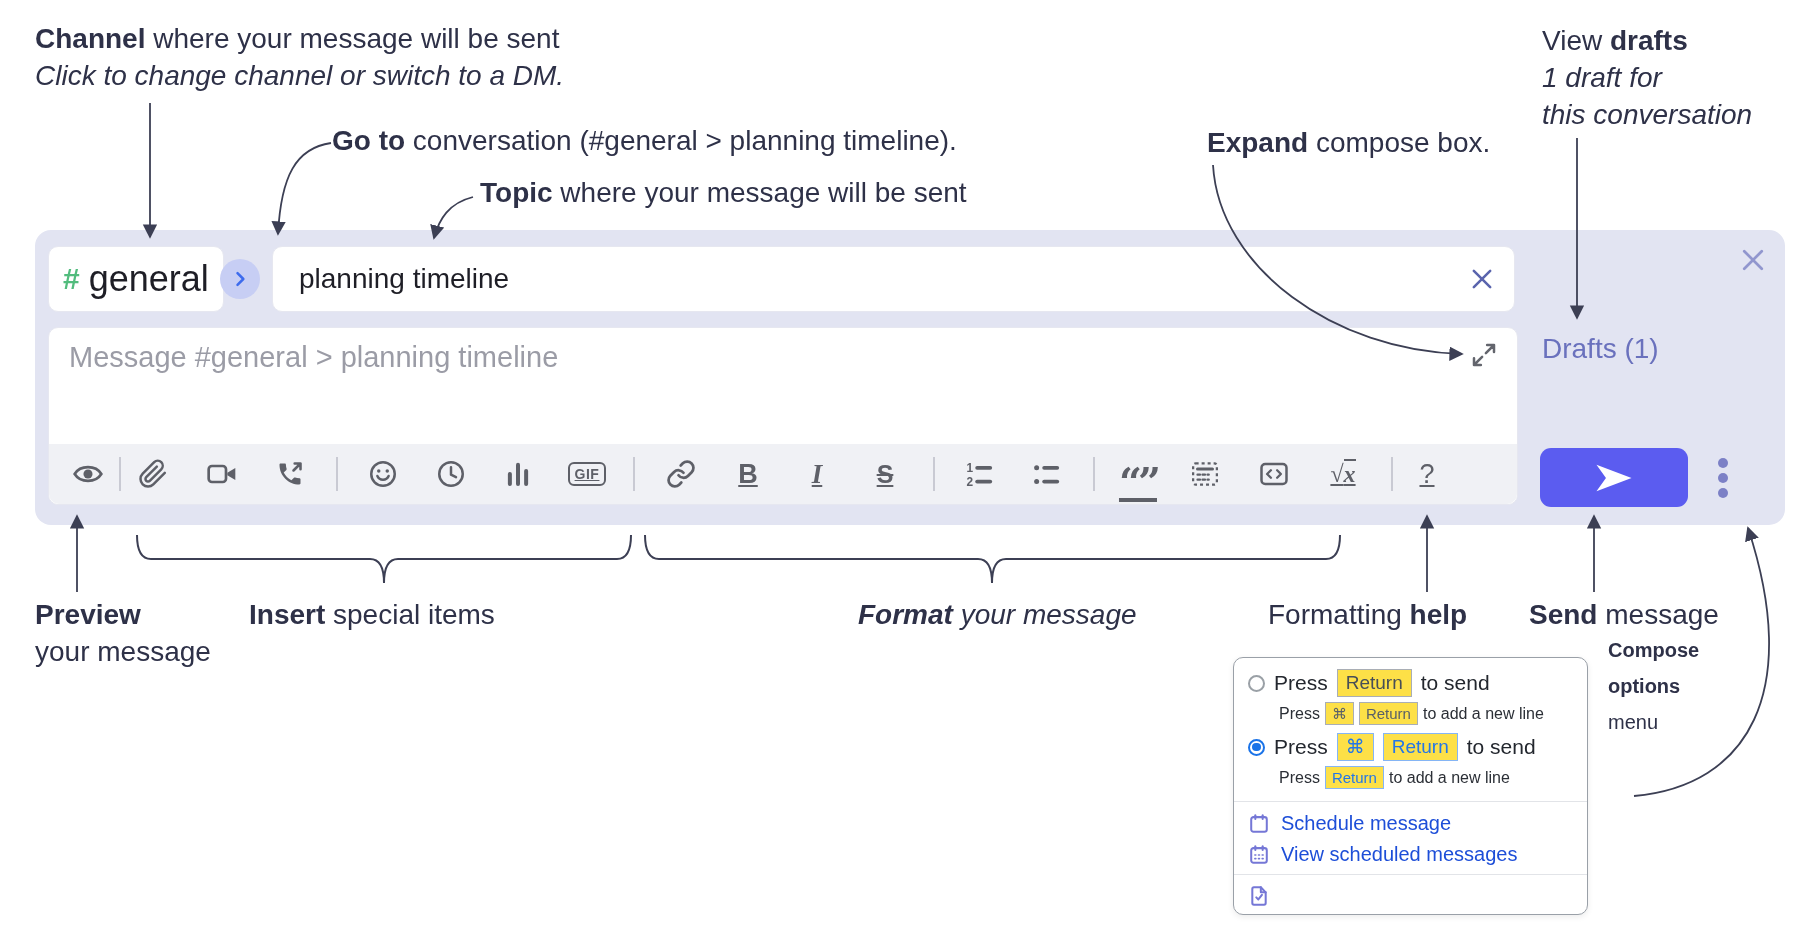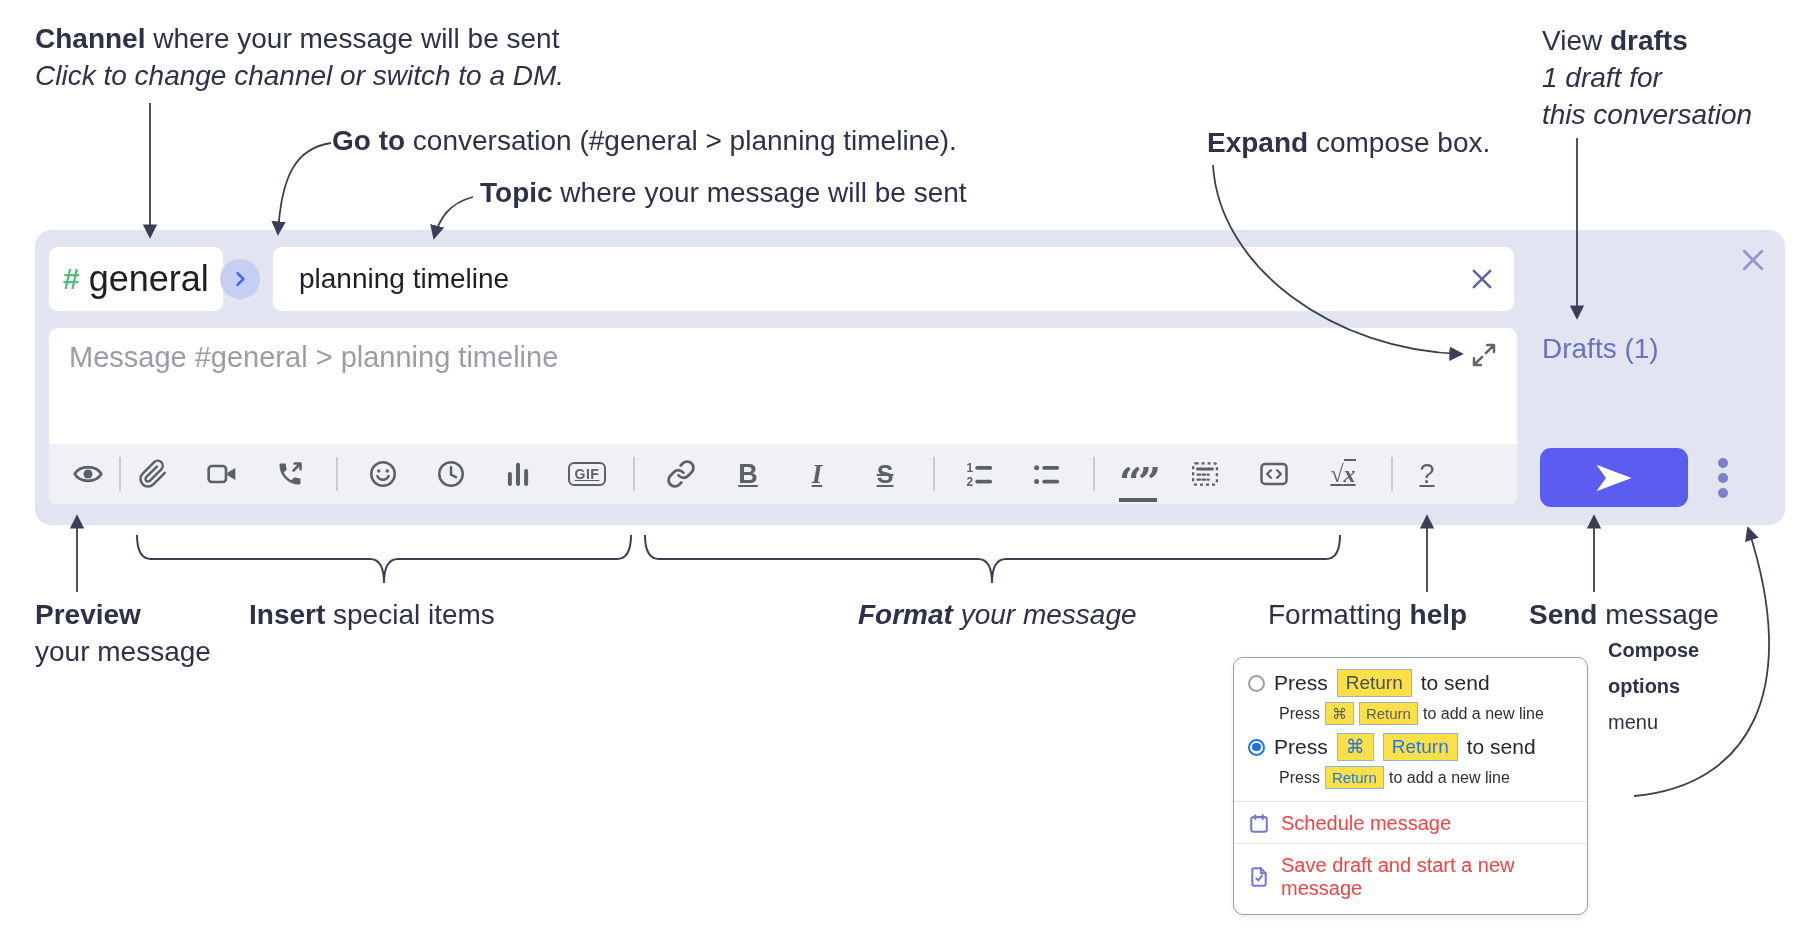--- a/index.html
+++ b/index.html
@@ -43,21 +43,21 @@
   .menu{left:1233px;top:657px;width:355px;height:258px;background:#fff;border:1.5px solid #9aa0a8;border-radius:10px;box-sizing:border-box;z-index:8;padding:11px 0 0 0;box-shadow:0 2px 6px rgba(0,0,0,0.08);}
   .opt{display:flex;align-items:center;gap:9px;padding:0 14px;margin-bottom:3px;font-size:21px;color:#23272e;}
   .optsub{padding:2px 14px 8px 45px;font-size:16px;color:#2b2f36;display:flex;align-items:center;gap:5px;}
   .radio{width:17px;height:17px;border-radius:50%;border:2px solid #9aa0a6;box-sizing:border-box;flex:none;cursor:pointer;}
   .radio.sel{border-color:#1a73e8;position:relative;}
   .radio.sel::after{content:"";position:absolute;left:2.2px;top:2.2px;width:8.6px;height:8.6px;border-radius:50%;background:#1a73e8;}
   .key{display:inline-block;border:1.5px solid #a9aeb5;border-radius:0;background:#fde047;color:#474e57;padding:0 8px;font-size:19px;line-height:26px;text-align:center;}
   .key.small{font-size:15px;line-height:21px;padding:0 6px;color:#5a6068;}
   .key.blue{border-color:#85b5f5;color:#2476e8;}
   .mdivider{height:1px;background:#e2e4e8;margin:4px 0 6px 0;}
-  .mitem{display:flex;align-items:center;gap:11px;padding:4px 14px;font-size:20px;color:#ef4444;cursor:pointer;}
+  .mitem{display:flex;align-items:center;gap:11px;padding:4px 14px;font-size:20px;color:#1d4ed8;cursor:pointer;}
   .micon{color:#7577d6;flex:none;display:flex;}
   
   .copts{left:1608px;top:632px;font-size:20px;line-height:36px;}
 </style>
 </head>
 <body>
 
 <svg id="lines">
   <defs>
     <marker id="ah" markerWidth="9" markerHeight="9" refX="7" refY="4" orient="auto">
@@ -344,26 +344,43 @@
     <span class="micon">
       <svg width="22" height="22" viewBox="0 0 24 24" fill="none" stroke="currentColor" stroke-width="2.2" stroke-linecap="round">
         <rect x="3.5" y="4.5" width="17" height="16" rx="2.5"></rect>
         <line x1="8" y1="2.5" x2="8" y2="6.5"></line>
         <line x1="16" y1="2.5" x2="16" y2="6.5"></line>
       </svg>
     </span>
     <span>Schedule message</span>
   </div>
 
+  <div class="mitem">
+    <span class="micon">
+      <svg width="22" height="22" viewBox="0 0 24 24" fill="none" stroke="currentColor" stroke-width="2.2" stroke-linecap="round">
+        <rect x="3.5" y="4.5" width="17" height="16" rx="2.5"></rect>
+        <line x1="8" y1="2.5" x2="8" y2="6.5"></line>
+        <line x1="16" y1="2.5" x2="16" y2="6.5"></line>
+        <g stroke-width="1.8">
+          <line x1="7.5" y1="12" x2="8.5" y2="12"></line>
+            <line x1="11.5" y1="12" x2="12.5" y2="12"></line>
+            <line x1="15.5" y1="12" x2="16.5" y2="12"></line>
+          <line x1="7.5" y1="16" x2="8.5" y2="16"></line>
+            <line x1="11.5" y1="16" x2="12.5" y2="16"></line>
+            <line x1="15.5" y1="16" x2="16.5" y2="16"></line>
+        </g>
+      </svg>
+    </span>
+    <span>View scheduled messages</span>
+  </div>
 
   <div class="mdivider"></div>
 
   <div class="mitem">
     <span class="micon">
       <svg width="22" height="22" viewBox="0 0 24 24" fill="none" stroke="currentColor" stroke-width="2.2" stroke-linecap="round" stroke-linejoin="round">
         <path d="M14 2.5 H6.5 A1.8 1.8 0 0 0 4.7 4.3 V19.7 A1.8 1.8 0 0 0 6.5 21.5 H17.5 A1.8 1.8 0 0 0 19.3 19.7 V8 Z"></path>
         <path d="M14 2.5 V8 H19.3"></path>
         <polyline points="9,13.5 11.3,15.8 15.2,10.8"></polyline>
       </svg>
     </span>
-    <span>Save draft and start a new message</span>
   </div>
 </div>
 
 </body></html>

